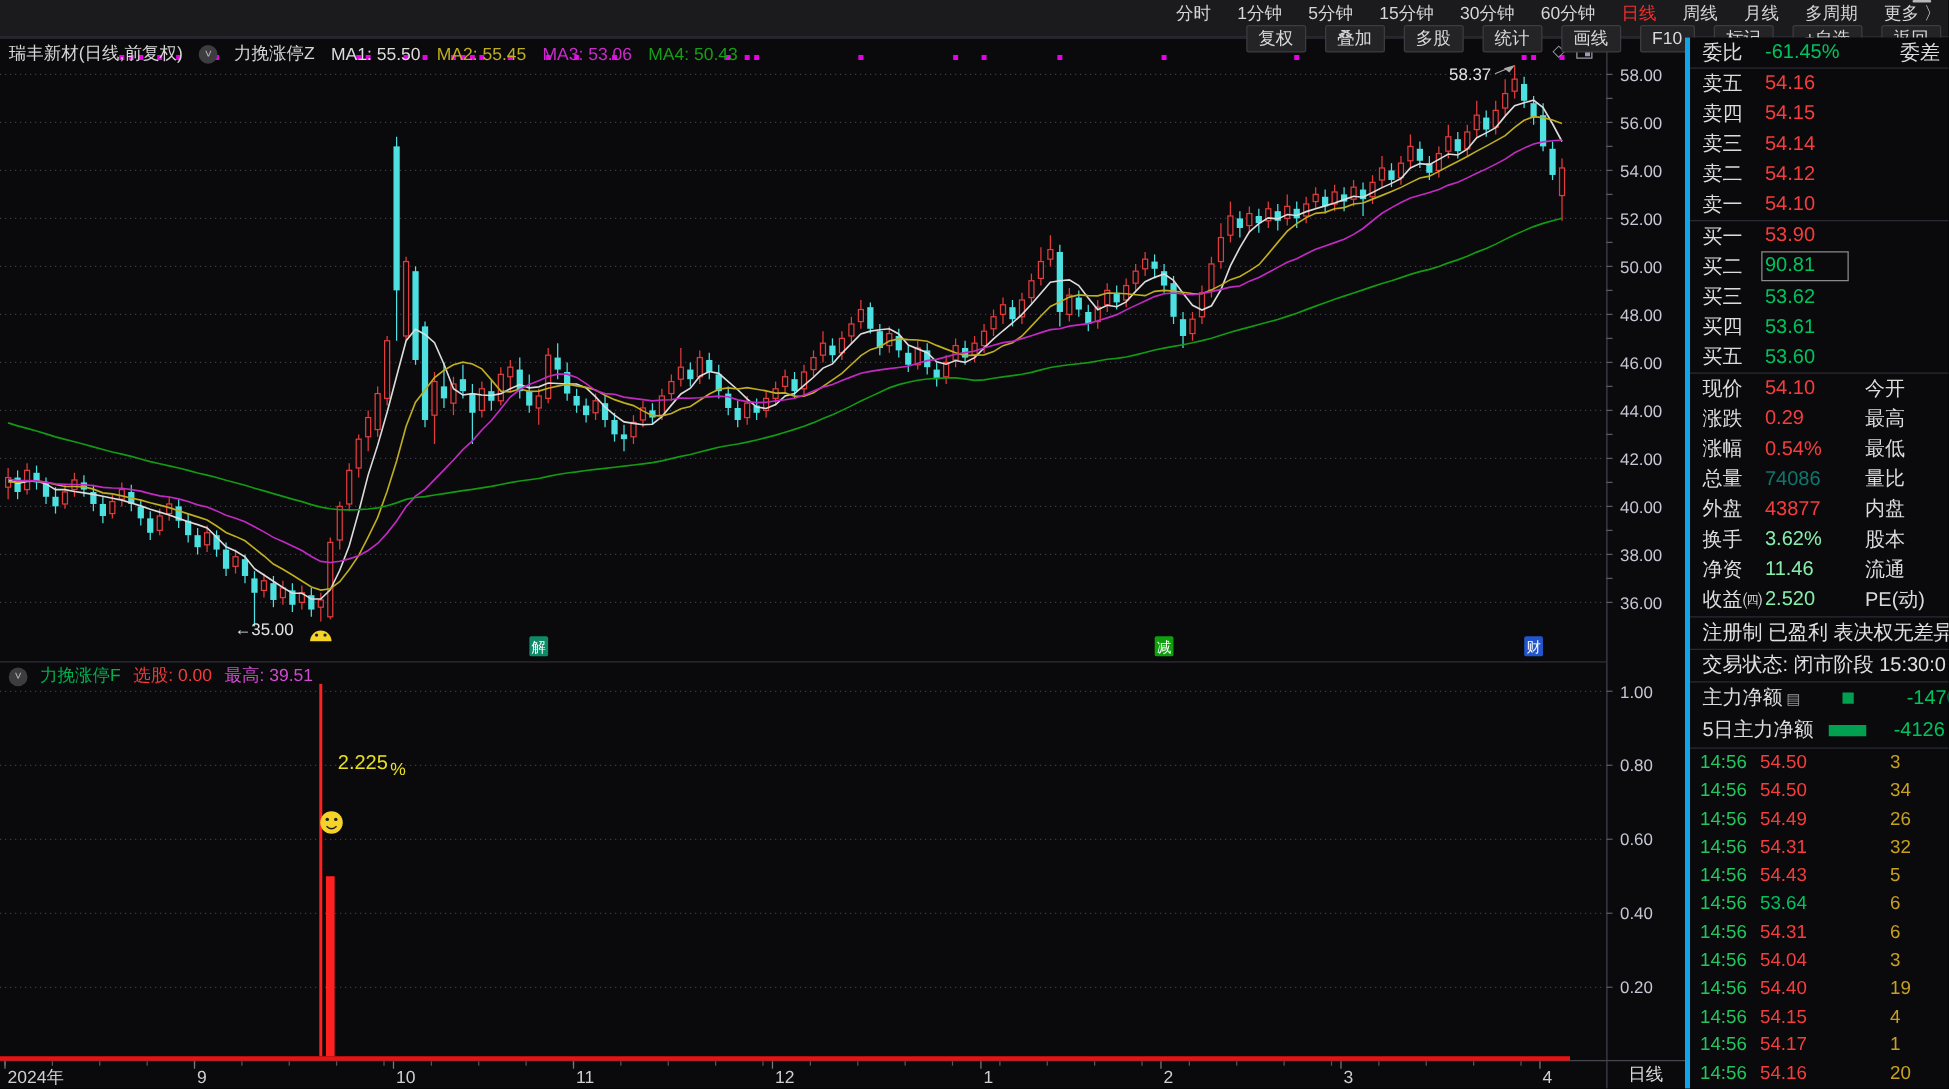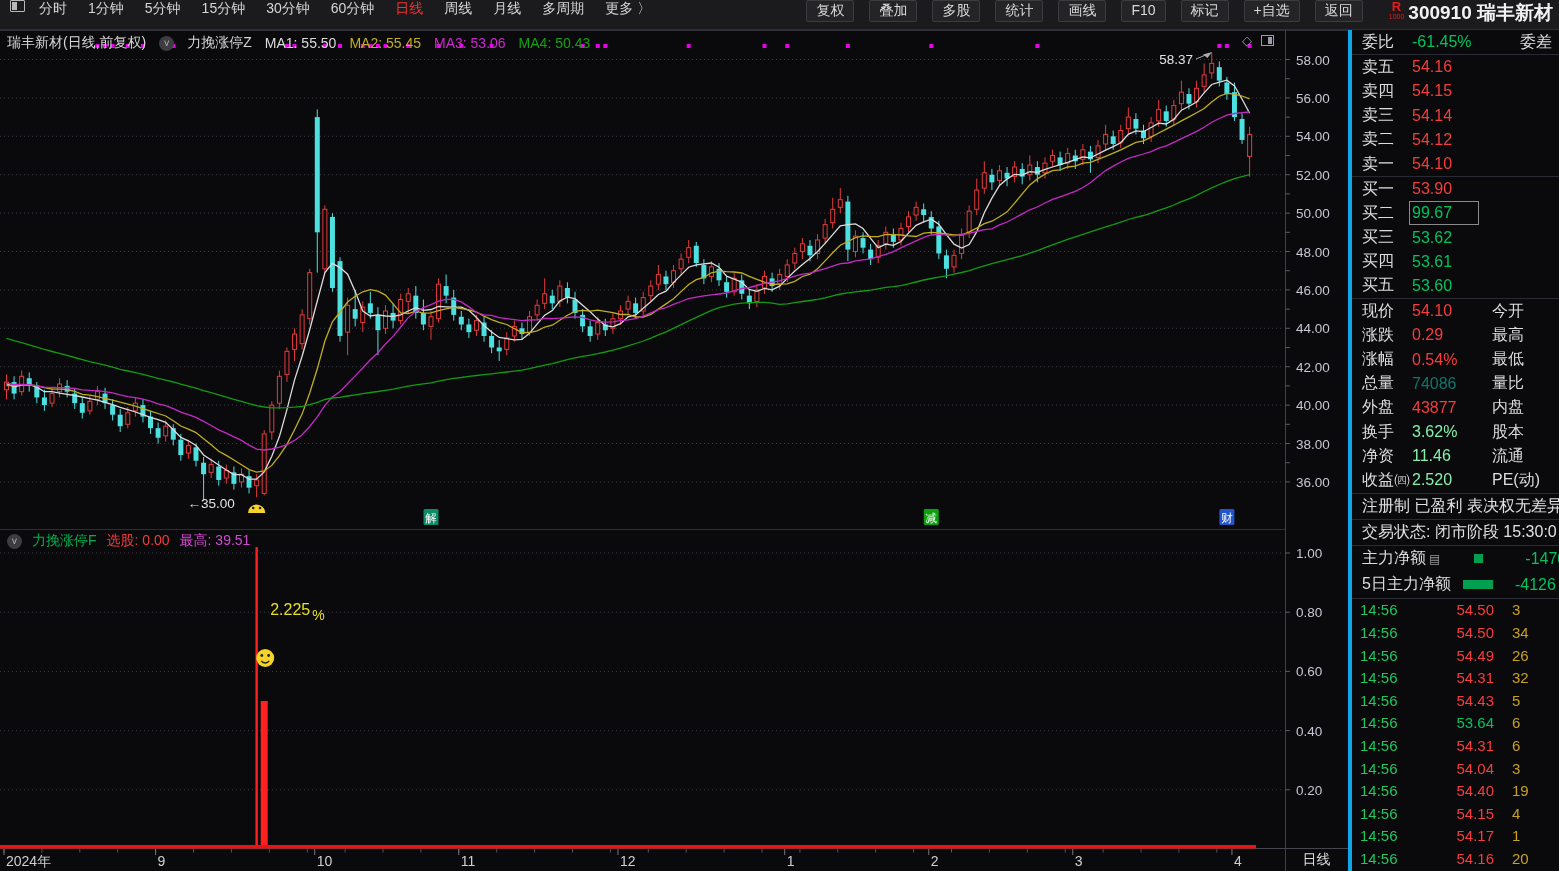--- a/index.html
+++ b/index.html
@@ -1,21 +1,21 @@
 <!DOCTYPE html>
 <html><head>
 <meta charset="utf-8">
 <style>
   * { margin:0; padding:0; box-sizing:border-box; }
   body { background:#000; font-family:"Liberation Sans","DejaVu Sans",sans-serif; }
   .screen { position:relative; width:1559px; height:871px; background:#0a0a0c; overflow:hidden; color:#d6d6d6; }
 
   
   .topbar { position:absolute; left:0; top:0; width:1559px; height:30px; background:#1b1b1d;
-            display:flex; align-items:flex-start; padding:0 6px; font-size:14px; border-bottom:1px solid #2e2e38; z-index:6; }
+            display:flex; align-items:flex-end; padding:0 6px; font-size:14px; border-bottom:1px solid #2e2e38; z-index:6;flex-direction:column; }
   .win-icon { width:15px; height:12px; border:1px solid #b8b8b8; display:inline-block; position:relative; margin:0 8px 0 4px; border-radius:1px;}
   .win-icon i { position:absolute; left:1px; top:1px; bottom:1px; width:5px; background:#b8b8b8; }
   .menu-left { display:flex; gap:21px; margin-left:6px; }
   .menu-left .mi { cursor:pointer; white-space:nowrap; color:#d6d6d6; }
   .menu-left .mi.active { color:#f23030; }
   .menu-right { display:flex; gap:15px; margin-left:auto; }
   .menu-right .mb { border:1px solid #3c3c40; background:#242427; padding:1px 9px; border-radius:2px; white-space:nowrap; color:#d9d9d9; cursor:pointer; }
   .logo { display:flex; flex-direction:column; align-items:center; line-height:1; margin-left:26px; color:#e41b1b; }
   .logo b { font-size:13px; font-weight:bold; }
   .logo i { font-style:normal; font-size:7px; letter-spacing:0; }
@@ -47,21 +47,21 @@
   .sep { border-top:1px solid #2a2a34; width:211px; }
   .c-red { color:#f53d3d; } .c-green { color:#00c25e; } .c-yellow { color:#0f766e; } .c-white { color:#86efac; }
   .tagrow { height:25px; display:flex; align-items:center; padding-left:10px; width:300px; color:#e0e0e0; white-space:nowrap; }
   .statusrow { height:25px; display:flex; align-items:center; padding-left:10px; width:300px; color:#e0e0e0; white-space:nowrap; }
   .zrow { height:26px; display:flex; align-items:center; padding-left:10px; width:300px; white-space:nowrap; color:#dcdcdc;}
   .zrow .zic { color:#999; font-size:12px; margin-left:3px; }
   .gsq { display:inline-block; width:9px; height:9px; background:#00a050; }
   .gbar { display:inline-block; width:30px; height:9px; background:#00a050; }
   .trow { height:22.6px; display:flex; align-items:center; padding-left:8px; width:280px; font-size:15px; white-space:nowrap;}
   .trow .tt { width:48px; color:#22c55e; }
-  .trow .tp { width:86px; text-align:right; }
+  .trow .tp { width:86px; }
   .trow .tv { margin-left:18px; color:#c8a020; }
 </style>
 </head>
 <body>
 
 <div class="screen">
 
   <div class="topbar">
     <span class="win-icon">
         <i></i>
@@ -682,21 +682,21 @@
         </div>
       </div>
     <div class="sep"></div>
     <div id="buy-rows">
         <div class="srow">
           <span class="lbl narrow">买一</span>
           <span class="val c-red">53.90</span>
         </div>
         <div class="srow">
           <span class="lbl narrow">买二</span>
-          <span class="val c-green boxed">99.67</span>
+          <span class="val c-green boxed">90.81</span>
         </div>
         <div class="srow">
           <span class="lbl narrow">买三</span>
           <span class="val c-green">53.62</span>
         </div>
         <div class="srow">
           <span class="lbl narrow">买四</span>
           <span class="val c-green">53.61</span>
         </div>
         <div class="srow">

